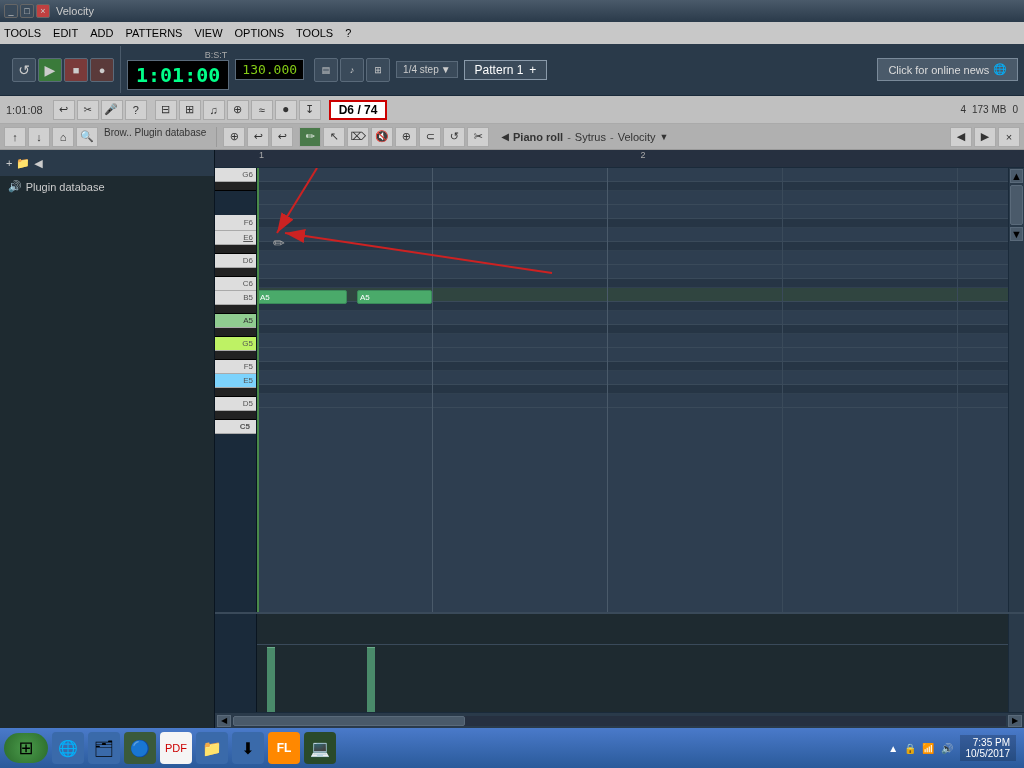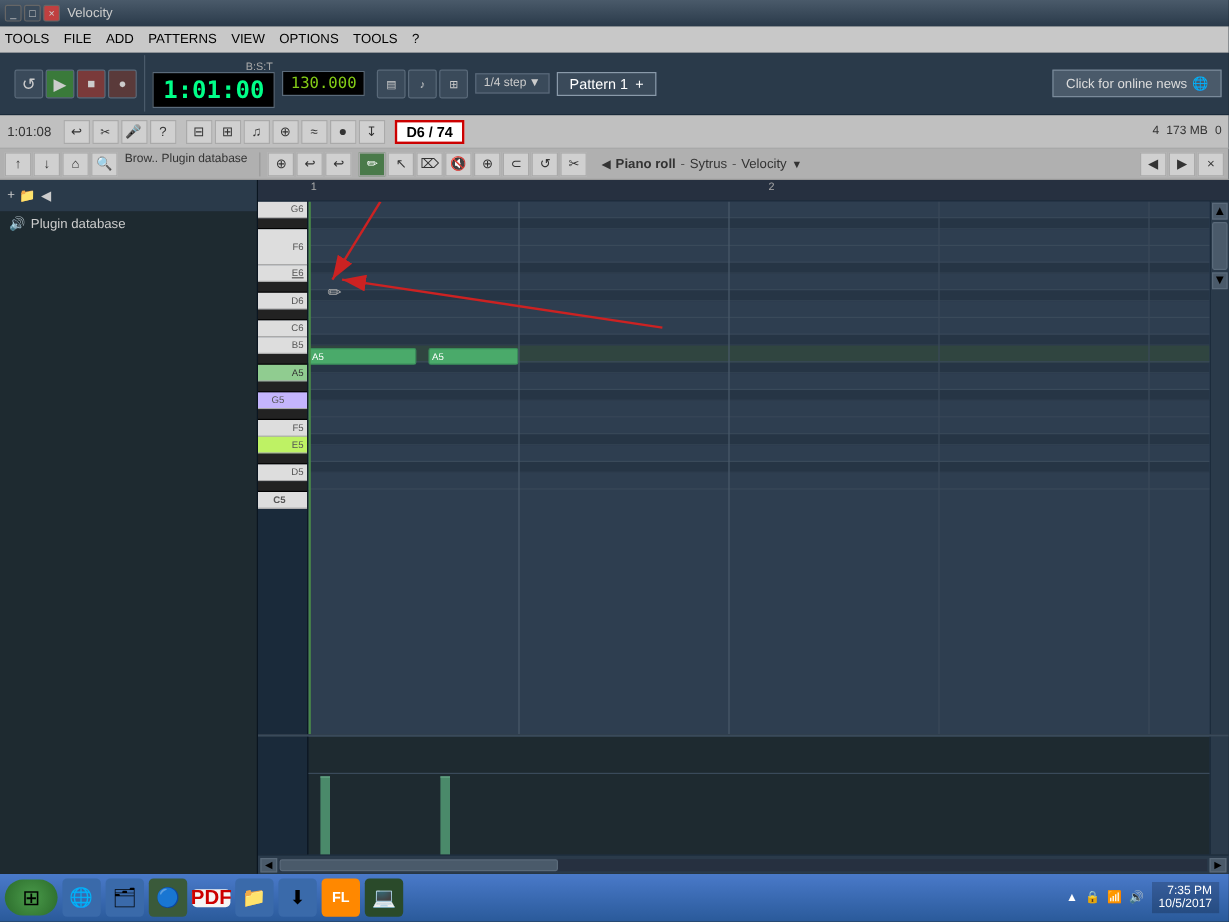--- a/index.html
+++ b/index.html
@@ -112,21 +112,21 @@
   <div class="win-controls">
     <div class="win-btn">_</div>
     <div class="win-btn">□</div>
     <div class="win-btn close">×</div>
   </div>
   <span>Velocity</span>
 </div>
 
 <div id="menubar">
   <span>TOOLS</span>
-  <span>FILE</span>
+  <span>EDIT</span>
   <span>ADD</span>
   <span>PATTERNS</span>
   <span>VIEW</span>
   <span>OPTIONS</span>
   <span>TOOLS</span>
   <span>?</span>
 </div>
 
 <div id="transport" style="height:52px; background:#2a3a4a; display:flex; align-items:center; padding:2px 6px; gap:6px; border-bottom:1px solid #1a2a3a;">
 
@@ -270,55 +270,55 @@
       </div>
 
       <div style="flex:1; display:flex; min-height:0; position:relative;">
 
         <div id="piano-keys" style="width:42px; overflow:hidden;">
 
           <div class="piano-key white" style="height:14px; background:#ddd; border-bottom:1px solid #aaa; font-size:8px; color:#555; justify-content:flex-end; padding-right:3px; display:flex; align-items:center;">G6</div>
 
           <div class="piano-key black" style="height:9px; background:#222; border-bottom:1px solid #000;"></div>
 
-          <div class="piano-key white" style="height:30px; background:#ddd; border-bottom:1px solid #aaa; font-size:8px; color:#555; justify-content:flex-end; padding-right:3px; display:flex; align-items:center;">F6</div>
+          <div class="piano-key white" style="height:16px; background:#ddd; border-bottom:1px solid #aaa; font-size:8px; color:#555; justify-content:flex-end; padding-right:3px; display:flex; align-items:center;margin-top:24px;">F6</div>
 
           <div class="piano-key white" style="height:14px; background:#ddd; border-bottom:1px solid #aaa; font-size:8px; color:#555; justify-content:flex-end; padding-right:3px; display:flex; align-items:center;text-decoration:underline;">E6</div>
 
           <div class="piano-key black" style="height:9px; background:#222; border-bottom:1px solid #000;"></div>
 
           <div class="piano-key white" style="height:14px; background:#ddd; border-bottom:1px solid #aaa; font-size:8px; color:#555; justify-content:flex-end; padding-right:3px; display:flex; align-items:center;">D6</div>
 
           <div class="piano-key black" style="height:9px; background:#222; border-bottom:1px solid #000;"></div>
 
           <div class="piano-key white" style="height:14px; background:#ddd; border-bottom:1px solid #aaa; font-size:8px; color:#555; justify-content:flex-end; padding-right:3px; display:flex; align-items:center;">C6</div>
 
           <div class="piano-key white" style="height:14px; background:#ddd; border-bottom:1px solid #aaa; font-size:8px; color:#555; justify-content:flex-end; padding-right:3px; display:flex; align-items:center;">B5</div>
 
           <div class="piano-key black" style="height:9px; background:#222; border-bottom:1px solid #000;"></div>
 
           <div class="piano-key white" style="height:14px; background:#90cc90; border-bottom:1px solid #aaa; font-size:8px; color:#333; justify-content:flex-end; padding-right:3px; display:flex; align-items:center;">A5</div>
 
           <div class="piano-key black" style="height:9px; background:#222; border-bottom:1px solid #000;"></div>
 
-          <div class="piano-key white" style="height:14px; background:#c4b5fd; border-bottom:1px solid #aaa; font-size:8px; color:#555; justify-content:flex-end; padding-right:19px; display:flex; align-items:center;">G5</div>
+          <div class="piano-key white" style="height:14px; background:#bef264; border-bottom:1px solid #aaa; font-size:8px; color:#555; justify-content:flex-end; padding-right:3px; display:flex; align-items:center;">G5</div>
 
           <div class="piano-key black" style="height:9px; background:#222; border-bottom:1px solid #000;"></div>
 
           <div class="piano-key white" style="height:14px; background:#ddd; border-bottom:1px solid #aaa; font-size:8px; color:#555; justify-content:flex-end; padding-right:3px; display:flex; align-items:center;">F5</div>
 
-          <div class="piano-key white" style="height:14px; background:#bef264; border-bottom:1px solid #aaa; font-size:8px; color:#555; justify-content:flex-end; padding-right:3px; display:flex; align-items:center;">E5</div>
+          <div class="piano-key white" style="height:14px; background:#7dd3fc; border-bottom:1px solid #aaa; font-size:8px; color:#555; justify-content:flex-end; padding-right:3px; display:flex; align-items:center;">E5</div>
 
           <div class="piano-key black" style="height:9px; background:#222; border-bottom:1px solid #000;"></div>
 
           <div class="piano-key white" style="height:14px; background:#ddd; border-bottom:1px solid #aaa; font-size:8px; color:#555; justify-content:flex-end; padding-right:3px; display:flex; align-items:center;">D5</div>
 
           <div class="piano-key black" style="height:9px; background:#222; border-bottom:1px solid #000;"></div>
 
-          <div class="piano-key white" style="height:14px; background:#ddd; border-bottom:1px solid #aaa; font-size:8px; color:#555; justify-content:flex-end; padding-right:18px; display:flex; align-items:center;font-weight:bold;">C5</div>
+          <div class="piano-key white" style="height:14px; background:#ddd; border-bottom:1px solid #aaa; font-size:8px; color:#555; justify-content:flex-end; padding-right:6px; display:flex; align-items:center;font-weight:bold;">C5</div>
         </div>
 
         <div id="grid-area" style="flex:1; position:relative; overflow:hidden;">
 
           <div style="height:14px; background:#2e3e50; border-bottom:1px solid #3a4a5a;"></div>
 
           <div style="height:9px; background:#263545; border-bottom:1px solid #304050;"></div>
 
           <div style="height:14px; background:#2e3e50; border-bottom:1px solid #3a4a5a;"></div>
 
@@ -415,21 +415,21 @@
 </div>
 
 <div id="taskbar" style="position:fixed; bottom:0; left:0; width:1024px; height:40px; background:linear-gradient(to bottom,#4a7aca,#2a5a9a); display:flex; align-items:center; padding:0 4px; gap:4px;">
   <div id="start-btn" style="width:44px; height:30px; background:radial-gradient(circle,#4a9a4a,#2a6a2a); border-radius:20px; display:flex; align-items:center; justify-content:center; cursor:pointer; font-size:18px;">
     <span>⊞</span>
   </div>
 
   <div class="taskbar-icon" style="font-size:16px;">🌐</div>
   <div class="taskbar-icon" style="font-size:16px;">🗂</div>
   <div class="taskbar-icon" style="font-size:16px; background:#3a5a3a;">🔵</div>
-  <div class="taskbar-icon" style="font-size:17px; font-weight:bold; color:#c00; background:#f5f5f5; width:32px; height:15px; display:flex; align-items:center; justify-content:center;">PDF</div>
+  <div class="taskbar-icon" style="font-size:11px; font-weight:normal; color:#c00; background:#f5f5f5; width:32px; height:32px; display:flex; align-items:center; justify-content:center;">PDF</div>
   <div class="taskbar-icon" style="font-size:16px;">📁</div>
   <div class="taskbar-icon" style="font-size:16px;">⬇</div>
   <div class="taskbar-icon" style="background:#ff8800; font-size:12px; font-weight:bold; color:white; width:32px; height:32px; display:flex; align-items:center; justify-content:center; border-radius:4px;">FL</div>
   <div class="taskbar-icon" style="font-size:16px; background:#2a4a2a;">💻</div>
 
   <div id="sys-tray" style="margin-left:auto; display:flex; align-items:center; gap:6px; color:#fff; font-size:10px;">
     <span style="cursor:pointer;">▲</span>
     <span>🔒</span>
     <span>📶</span>
     <span style="cursor:pointer;">🔊</span>

